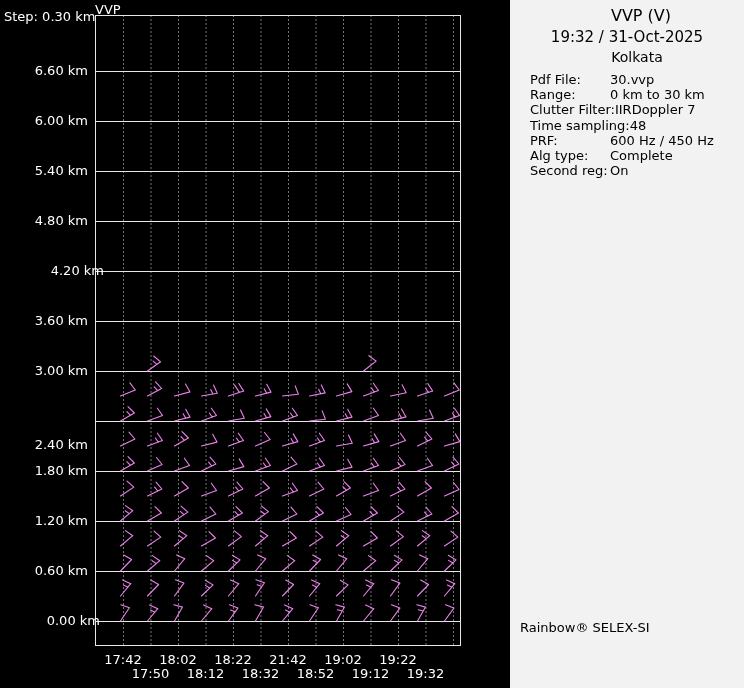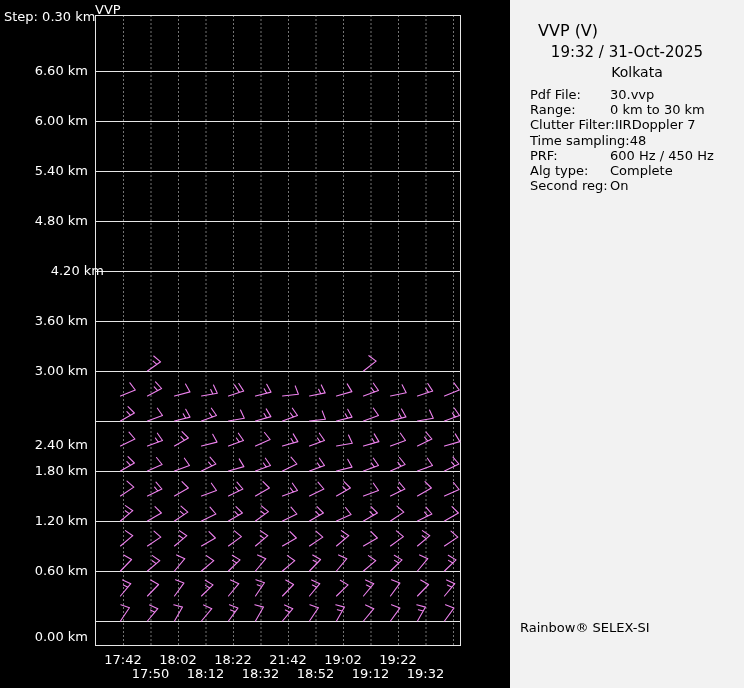--- a/index.html
+++ b/index.html
@@ -4,21 +4,21 @@
 <style>
   html,body{margin:0;padding:0;}
   body{background:#000;font-family:"DejaVu Sans",sans-serif;}
   .screen{position:relative;width:744px;height:688px;background:#000;overflow:hidden;}
   #plot-svg{position:absolute;left:0;top:0;}
   .plot-title{position:absolute;left:95px;top:2px;width:365px;text-align:left;color:#fff;font-size:13px;}
   .step-label{position:absolute;left:4px;top:9px;color:#fff;font-size:13px;white-space:nowrap;}
   #y-labels .y-label{position:absolute;left:0;width:88px;text-align:right;color:#fff;font-size:13px;height:16px;line-height:16px;white-space:nowrap;}
   #x-labels .x-label{position:absolute;width:48px;text-align:center;color:#fff;font-size:13px;white-space:nowrap;}
   .info-panel{position:absolute;left:510px;top:0;width:234px;height:688px;background:#f2f2f2;color:#000;}
-  .panel-title{text-align:left;font-size:16px;margin-top:21px;padding-left:28px;}
+  .panel-title{text-align:center;font-size:16px;margin-top:6px;padding-left:28px;}
   .panel-datetime{text-align:center;font-size:15px;margin-top:3px;}
   .panel-location{text-align:center;font-size:14px;margin-top:3px;padding-left:20px;}
   .fields{margin-top:7px;padding-left:20px;font-size:13px;}
   .field-row{line-height:15.2px;white-space:nowrap;}
   .field-label{display:inline-block;min-width:80px;}
   .panel-footer{position:absolute;left:10px;top:620px;font-size:13px;white-space:nowrap;}
 </style>
 </head>
 <body>
 
@@ -193,21 +193,21 @@
       <div class="y-label" style="top: 113px;">6.00 km</div>
       <div class="y-label" style="top: 163px;">5.40 km</div>
       <div class="y-label" style="top: 213px;">4.80 km</div>
       <div class="y-label" style="top: 263px; padding-left: 16px;">4.20 km</div>
       <div class="y-label" style="top: 313px;">3.60 km</div>
       <div class="y-label" style="top: 363px;">3.00 km</div>
       <div class="y-label" style="top: 437px;">2.40 km</div>
       <div class="y-label" style="top: 463px;">1.80 km</div>
       <div class="y-label" style="top: 513px;">1.20 km</div>
       <div class="y-label" style="top: 563px;">0.60 km</div>
-      <div class="y-label" style="top: 629px;">0.00 km</div>
+      <div class="y-label" style="top: 613px; padding-left: 12px;">0.00 km</div>
     </div>
   <div id="x-labels">
       <div class="x-label" style="left: 99px; top: 652px;">17:42</div>
       <div class="x-label" style="left: 126.5px; top: 666px;">17:50</div>
       <div class="x-label" style="left: 154px; top: 652px;">18:02</div>
       <div class="x-label" style="left: 181.5px; top: 666px;">18:12</div>
       <div class="x-label" style="left: 209px; top: 652px;">18:22</div>
       <div class="x-label" style="left: 236.5px; top: 666px;">18:32</div>
       <div class="x-label" style="left: 264px; top: 652px;">21:42</div>
       <div class="x-label" style="left: 291.5px; top: 666px;">18:52</div>

